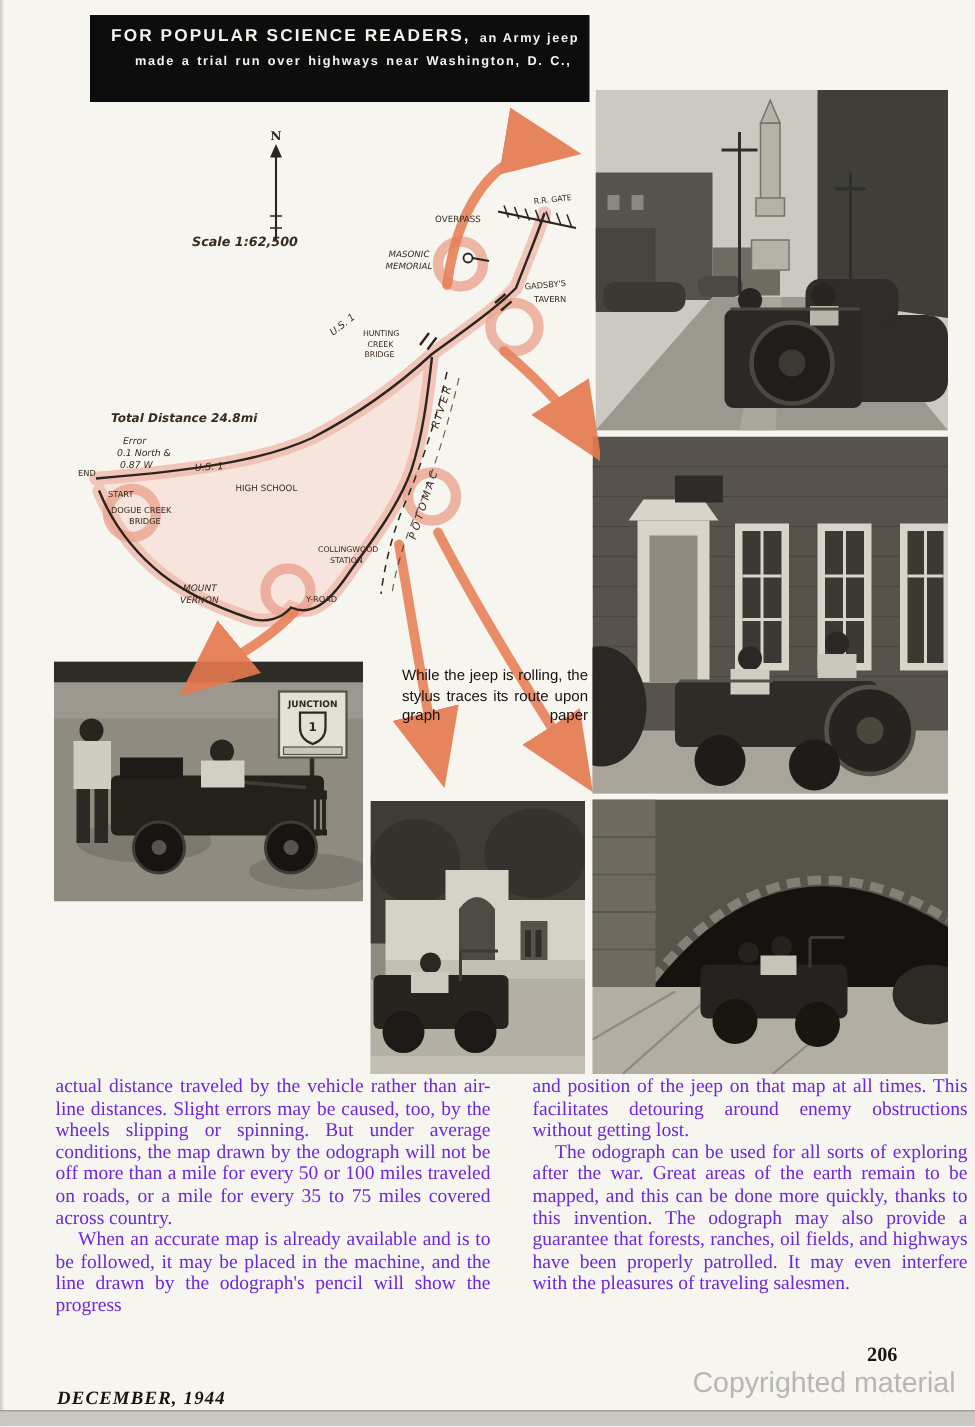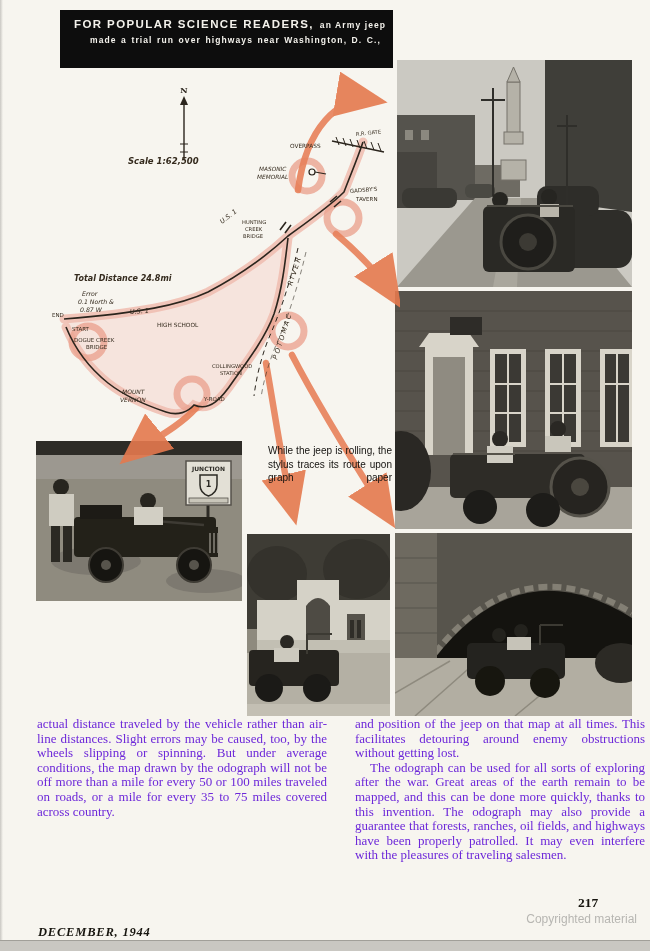--- a/index.html
+++ b/index.html
@@ -46,21 +46,21 @@
   #col1{left:37px;}
   #col2{left:330px;margin-left:25px;}
   .col p{margin:0;}
   .col p + p{text-indent:15px;}
 
   
   .f-date{position:absolute;left:38px;top:897px;font-style:italic;font-weight:bold;
        font-size:12.5px;letter-spacing:0.8px;z-index:2;margin-top:28px;}
   .f-page{position:absolute;left:578px;top:895px;font-weight:bold;font-size:13.5px;z-index:2;}
   .watermark{position:absolute;right:13px;top:912px;font-family:"Liberation Sans",sans-serif;
-       font-size:12px;color:#b7b6b2;z-index:2;text-align:right;}
+       font-size:19px;color:#b7b6b2;z-index:2;text-align:right;}
 </style>
 </head>
 <body>
 
 <div class="page">
   <div class="edge-left"></div>
 
   <div class="banner">
     <div class="l1">
       <span class="lead">FOR POPULAR SCIENCE READERS,</span>
@@ -345,24 +345,25 @@
       <text x="190" y="307" class="hl" font-size="5.2">STATION</text>
       <text x="262" y="218" class="hl hit" font-size="7" letter-spacing="2" transform="rotate(-72 262 218)">RIVER</text>
       <text x="247" y="292" class="hl hit" font-size="7" letter-spacing="2" transform="rotate(-72 247 292)">POTOMAC</text>
     </g>
   </svg>
 
   <div class="cap" id="cap-stylus">While the jeep is rolling, the stylus traces its route upon graph paper</div>
 
   <div class="col" id="col1">
     <p>actual distance traveled by the vehicle rather than air-line distances. Slight errors may be caused, too, by the wheels slipping or spinning. But under average conditions, the map drawn by the odograph will not be off more than a mile for every 50 or 100 miles traveled on roads, or a mile for every 35 to 75 miles covered across country.</p>
+    <p>When an accurate map is already available and is to be followed, it may be placed in the machine, and the line drawn by the odograph's pencil will show the progress</p>
   </div>
   <div class="col" id="col2">
     <p>and position of the jeep on that map at all times.  This facilitates detouring around enemy obstructions without getting lost.</p>
     <p>The odograph can be used for all sorts of exploring after the war.  Great areas of the earth remain to be mapped, and this can be done more quickly, thanks to this invention. The odograph may also provide a guarantee that forests, ranches, oil fields, and highways have been properly patrolled.  It may even interfere with the pleasures of traveling salesmen.</p>
   </div>
 
   <div class="f-date">DECEMBER, 1944</div>
-  <div class="f-page">217</div>
+  <div class="f-page">206</div>
   <div class="watermark">Copyrighted material</div>
 
   <div class="edge-bottom"></div>
 </div>
 
 </body></html>

